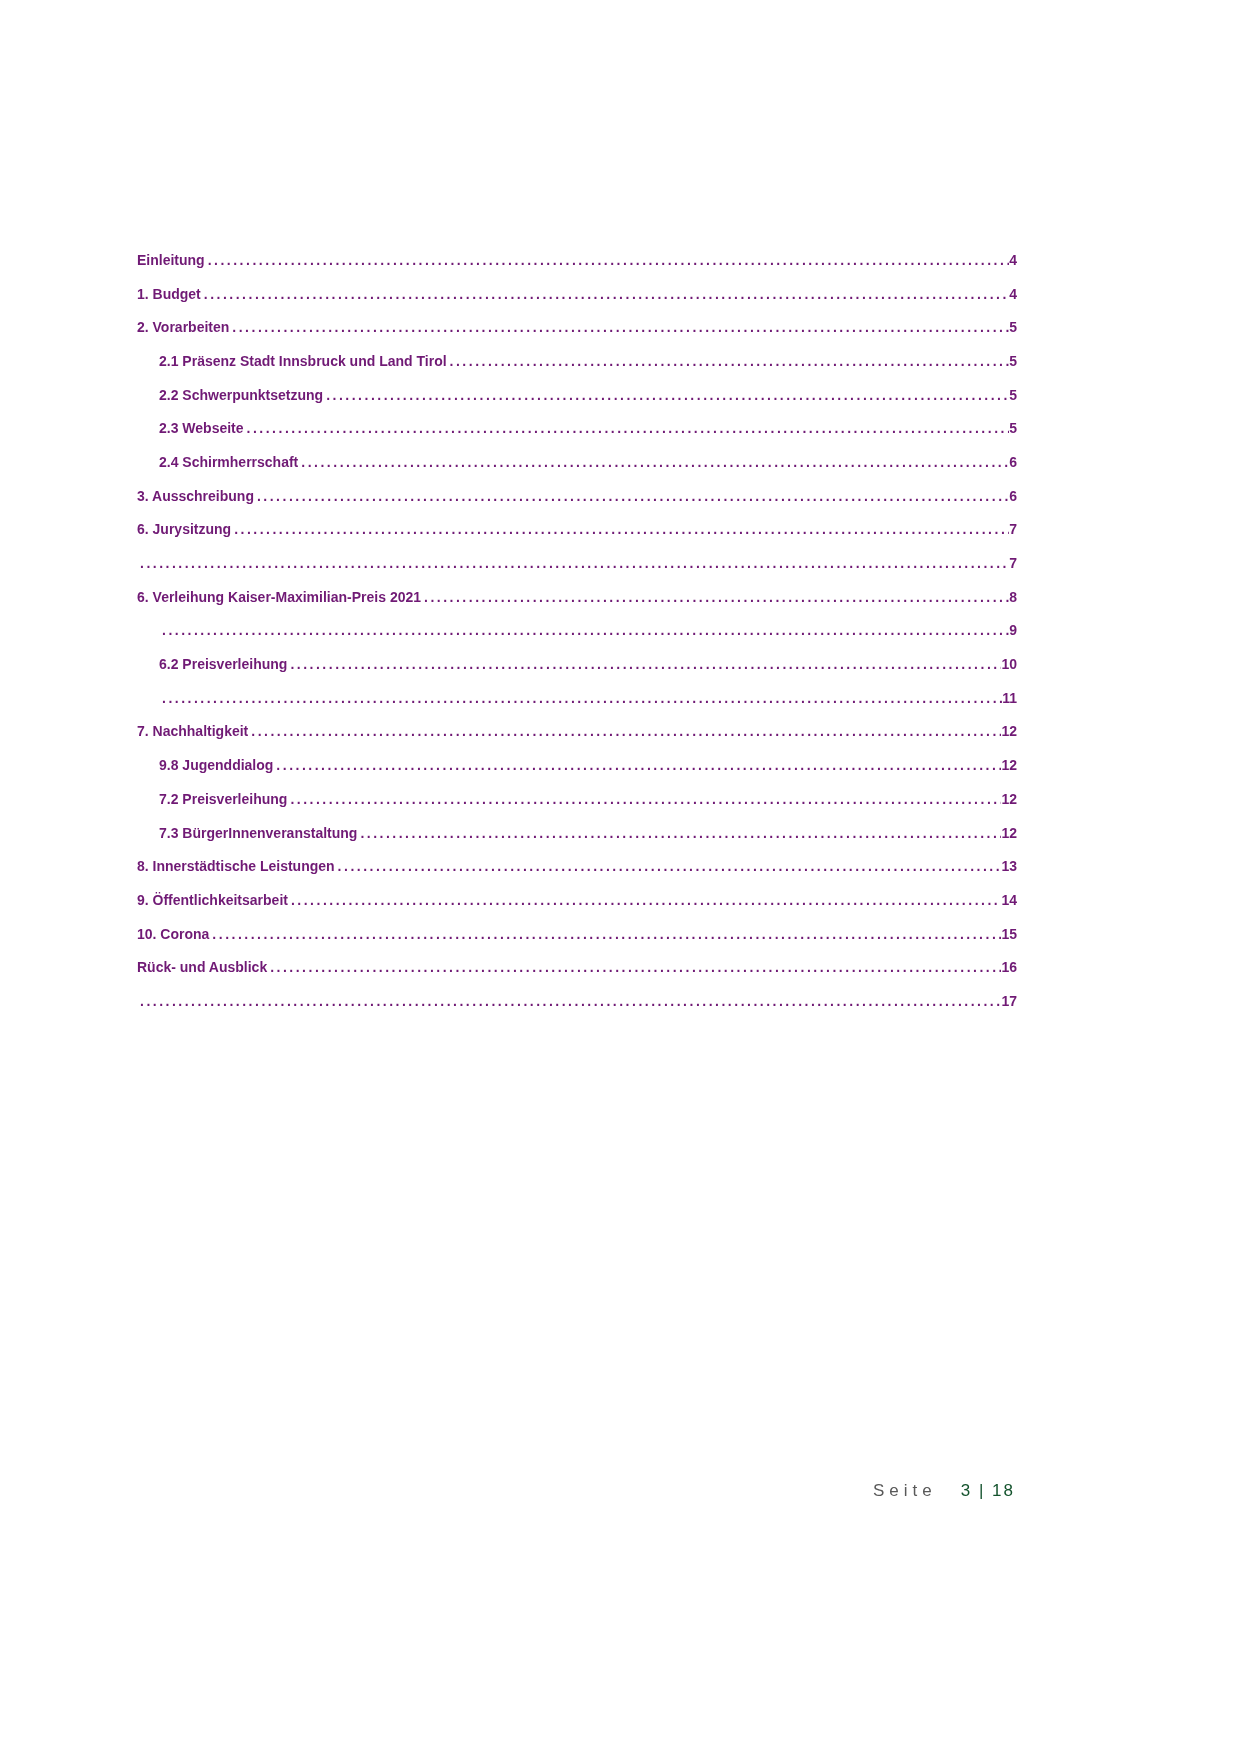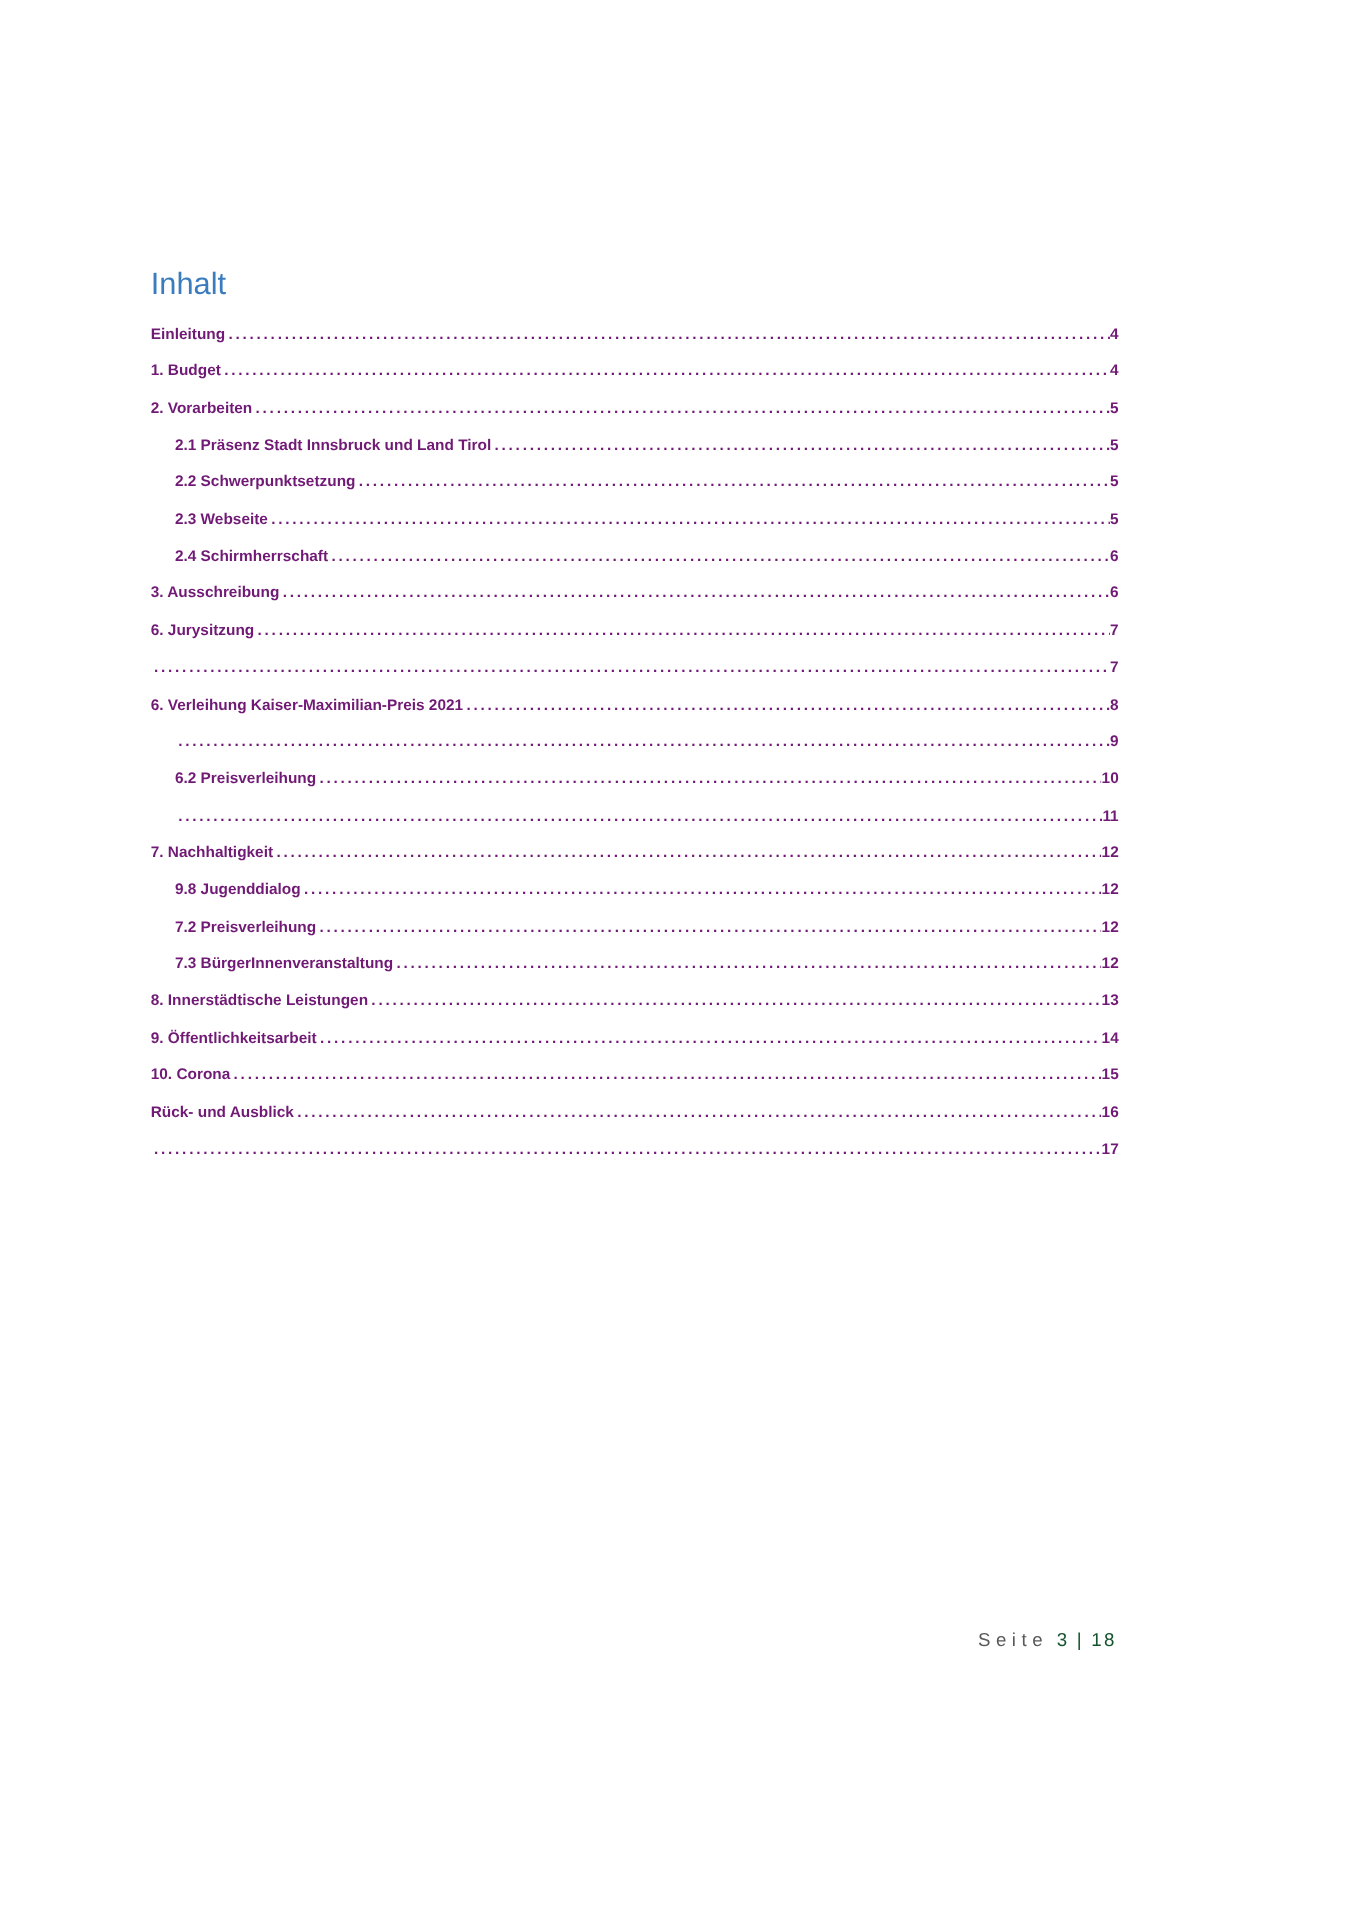--- a/index.html
+++ b/index.html
@@ -54,33 +54,32 @@
   .footer {
     position: absolute;
     right: 226px;
     top: 1481px;
     font-size: 17px;
     white-space: nowrap;
   }
   .footer .footer-label {
     letter-spacing: 5px;
     color: #595959;
-    margin-right: 8px;
+    margin-right: 24px;
   }
   .footer .footer-page {
     letter-spacing: 2px;
     color: #14532d;
   }
 </style>
 </head>
 <body>
 
 <div class="page">
   <div class="content">
-    <h1 class="toc-title" style="color: rgb(59, 124, 190);">Inhalt</h1>
     <div class="toc-list">
         <div class="toc-row">
           <span class="toc-label">Einleitung</span>
           <span class="dots">............................................................................................................................................................................................................................................................................................................</span>
           <span class="page-num">4</span>
         </div>
         <div class="toc-row">
           <span class="toc-label">1. Budget</span>
           <span class="dots">............................................................................................................................................................................................................................................................................................................</span>
           <span class="page-num">4</span>

